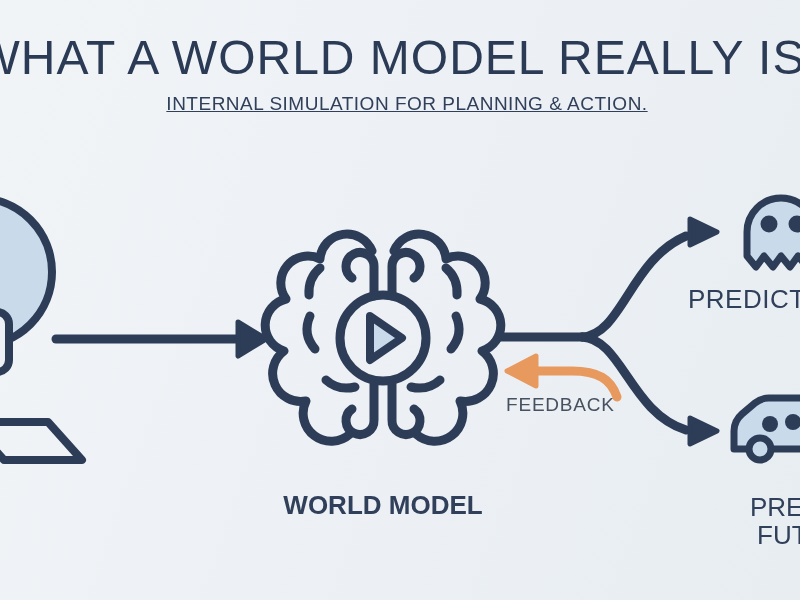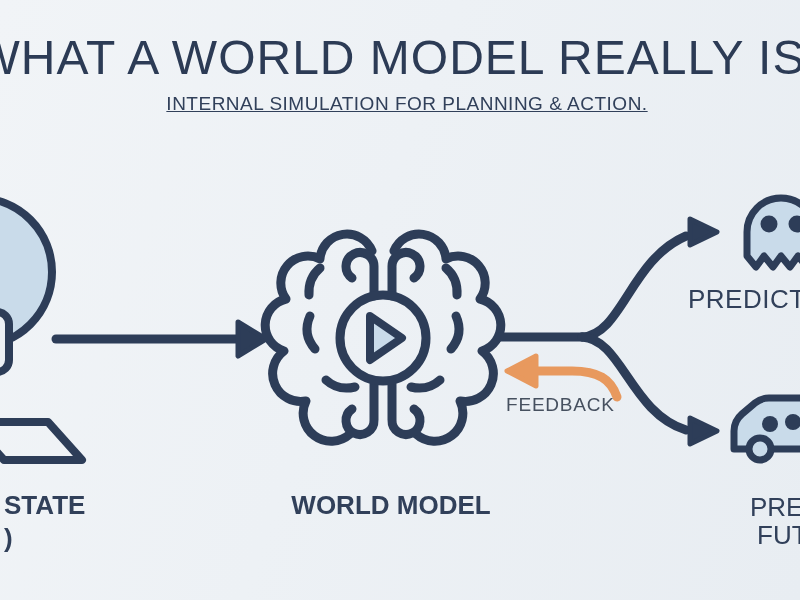--- a/index.html
+++ b/index.html
@@ -15,21 +15,21 @@
     color:var(--title-color,#2c3b55);
   }
   .subtitle{
     top:93px; left:407px; transform:translateX(-50%);
     font-size:19px; font-weight:400; letter-spacing:0.5px;
     color:var(--text-color,#31405a);
     text-decoration:underline;
   }
   .node-label{ font-size:26px; color:var(--text-color,#31405a); line-height:33px; }
   .bold{ font-weight:700; }
-  .center{ text-align:center;margin-left:8px; }
+  .center{ text-align:center; }
   .state-label{ top:489px; left:4px; font-weight:700; }
   .wm-label{ top:489px; left:383px; transform:translateX(-50%); }
   .pred-top-label{ top:283px; left:688px; font-weight:400; letter-spacing:0.5px; }
   .pred-bot-line1{ top:491px; left:750px; font-weight:400; }
   .pred-bot-line2{ top:519px; left:757px; font-weight:400; }
   .feedback-label{ top:394px; left:506px; font-size:19px; font-weight:500;
     letter-spacing:0.8px; color:#46505f; }
   svg.diagram{ position:absolute; top:0; left:0; }
   .ln{ fill:none; stroke:var(--stroke-navy,#2d3d58); stroke-width:9;
        stroke-linecap:round; stroke-linejoin:round; }
@@ -102,24 +102,20 @@
       <path class="ln w7 fill-blue" d="M 734,449 L 734,431 Q 734,421 742,414 L 755,403 Q 761,398 769,398 L 828,398 L 828,449 Z"></path>
       <circle class="ln w7 fill-blue" cx="760" cy="449" r="11"></circle>
       <circle class="dot" cx="770" cy="424" r="8"></circle>
       <circle class="dot" cx="793" cy="422" r="8"></circle>
     </g>
   </svg>
 
   <div class="abs title">WHAT A WORLD MODEL REALLY IS</div>
   <div class="abs subtitle">INTERNAL SIMULATION FOR PLANNING &amp; ACTION.</div>
 
-  <div class="abs node-label state-label">
-    <div>STATE</div>
-    <div>)</div>
-  </div>
 
   <div class="abs node-label wm-label center">
     <div class="bold">WORLD MODEL</div>
   </div>
 
   <div class="abs feedback-label">FEEDBACK</div>
 
   <div class="abs node-label pred-top-label">PREDICTE</div>
 
   <div class="abs node-label pred-bot-line1">PRE</div>

